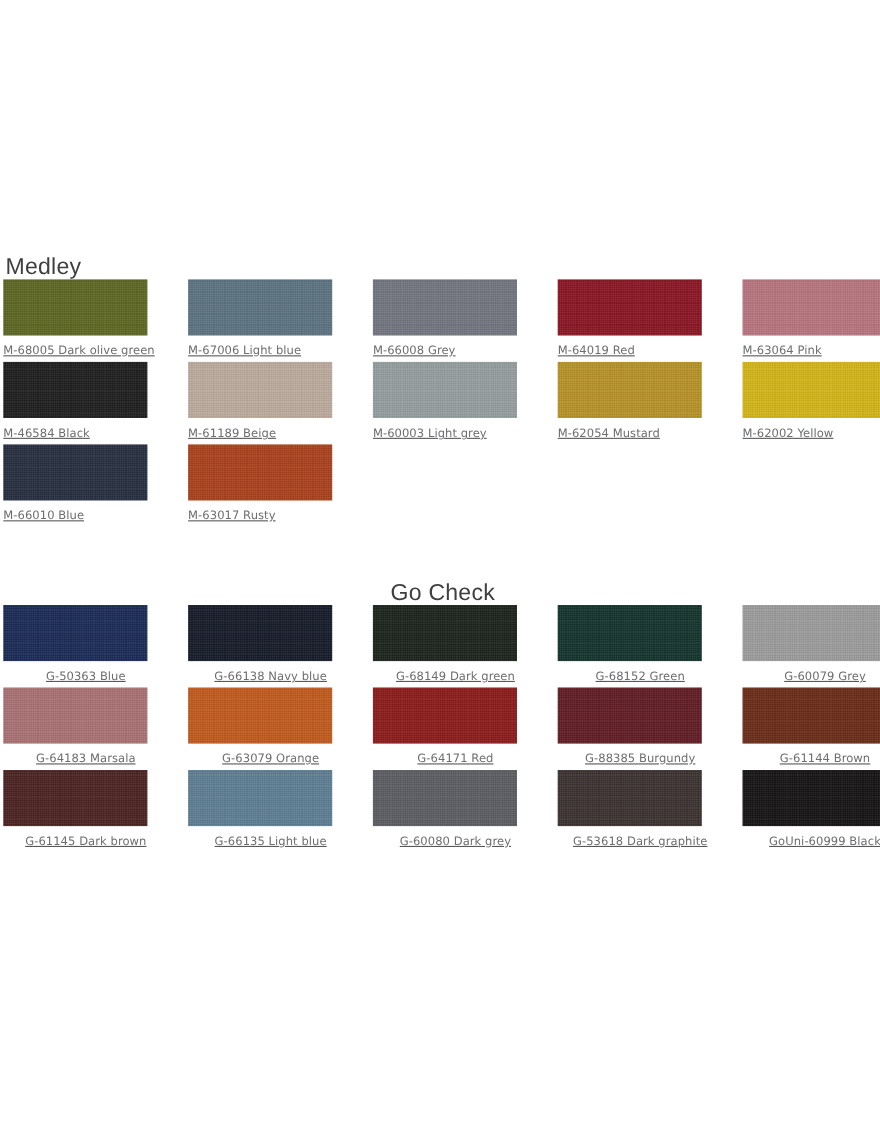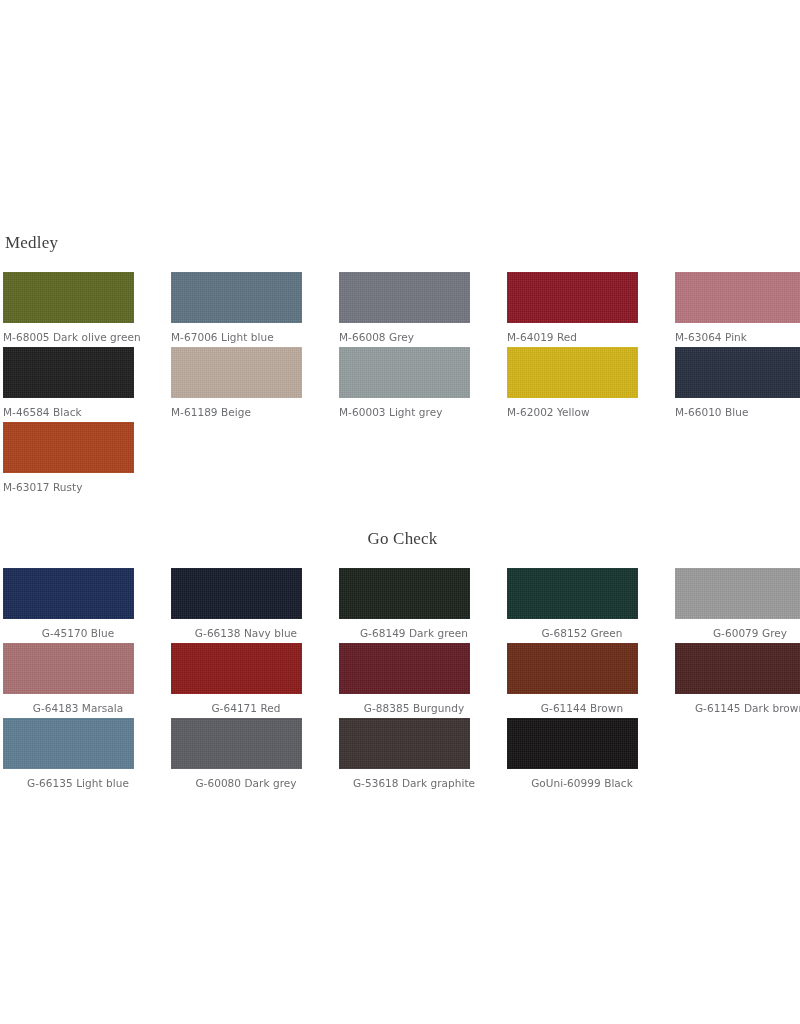--- a/index.html
+++ b/index.html
@@ -30,36 +30,36 @@
   .section {
     position: absolute;
     left: 0;
     width: 800px;
   }
 
   #section-medley { top: 232px; }
   #section-gocheck { top: 528px; text-align: center; }
 
   .section-title {
-    font-size: 17px;
+    font-size: 21px;
     font-weight: 400;
     color: #3f3f3f;
     letter-spacing: 0.2px;
     margin: 0 0 0 5px;
     padding: 0;
     line-height: 22px;
-    font-family: Liberation Serif, serif;
+    font-family: Liberation Sans, sans-serif;
   }
 
   .swatch-grid {
-    margin-top: 18px;
     display: grid;
     grid-template-columns: repeat(5, 168px);
     grid-auto-rows: 75px;
     margin-left: 3px;
+    text-decoration: underline;
   }
 
   .swatch-cell {
     width: 168px;
     height: 75px;
     position: relative;
   }
 
   .swatch-chip {
     width: 131px;
@@ -126,40 +126,44 @@
         </div>
         <div class="swatch-cell">
           <span class="swatch-chip" style="background-color: rgb(188, 170, 157);"></span>
           <span class="swatch-label">M-61189 Beige</span>
         </div>
         <div class="swatch-cell">
           <span class="swatch-chip" style="background-color: rgb(148, 157, 158);"></span>
           <span class="swatch-label">M-60003 Light grey</span>
         </div>
         <div class="swatch-cell">
+          <span class="swatch-chip" style="background-color: rgb(183, 146, 39);"></span>
+          <span class="swatch-label">M-62054 Mustard</span>
+        </div>
+        <div class="swatch-cell">
           <span class="swatch-chip" style="background-color: rgb(210, 180, 23);"></span>
           <span class="swatch-label">M-62002 Yellow</span>
         </div>
         <div class="swatch-cell">
           <span class="swatch-chip" style="background-color: rgb(38, 46, 63);"></span>
           <span class="swatch-label">M-66010 Blue</span>
         </div>
         <div class="swatch-cell">
           <span class="swatch-chip" style="background-color: rgb(170, 65, 28);"></span>
           <span class="swatch-label">M-63017 Rusty</span>
         </div>
       </div>
   </section>
 
   <section class="section" id="section-gocheck">
     <h2 class="section-title">Go Check</h2>
     <div class="swatch-grid" id="grid-gocheck">
         <div class="swatch-cell">
           <span class="swatch-chip" style="background-color: rgb(26, 42, 85);"></span>
-          <span class="swatch-label">G-45170 Blue</span>
+          <span class="swatch-label">G-50363 Blue</span>
         </div>
         <div class="swatch-cell">
           <span class="swatch-chip" style="background-color: rgb(22, 27, 41);"></span>
           <span class="swatch-label">G-66138 Navy blue</span>
         </div>
         <div class="swatch-cell">
           <span class="swatch-chip" style="background-color: rgb(27, 34, 27);"></span>
           <span class="swatch-label">G-68149 Dark green</span>
         </div>
         <div class="swatch-cell">
@@ -168,20 +172,24 @@
         </div>
         <div class="swatch-cell">
           <span class="swatch-chip" style="background-color: rgb(155, 155, 155);"></span>
           <span class="swatch-label">G-60079 Grey</span>
         </div>
         <div class="swatch-cell">
           <span class="swatch-chip" style="background-color: rgb(169, 113, 115);"></span>
           <span class="swatch-label">G-64183 Marsala</span>
         </div>
         <div class="swatch-cell">
+          <span class="swatch-chip" style="background-color: rgb(193, 90, 30);"></span>
+          <span class="swatch-label">G-63079 Orange</span>
+        </div>
+        <div class="swatch-cell">
           <span class="swatch-chip" style="background-color: rgb(139, 26, 26);"></span>
           <span class="swatch-label">G-64171 Red</span>
         </div>
         <div class="swatch-cell">
           <span class="swatch-chip" style="background-color: rgb(97, 28, 36);"></span>
           <span class="swatch-label">G-88385 Burgundy</span>
         </div>
         <div class="swatch-cell">
           <span class="swatch-chip" style="background-color: rgb(106, 43, 23);"></span>
           <span class="swatch-label">G-61144 Brown</span>

